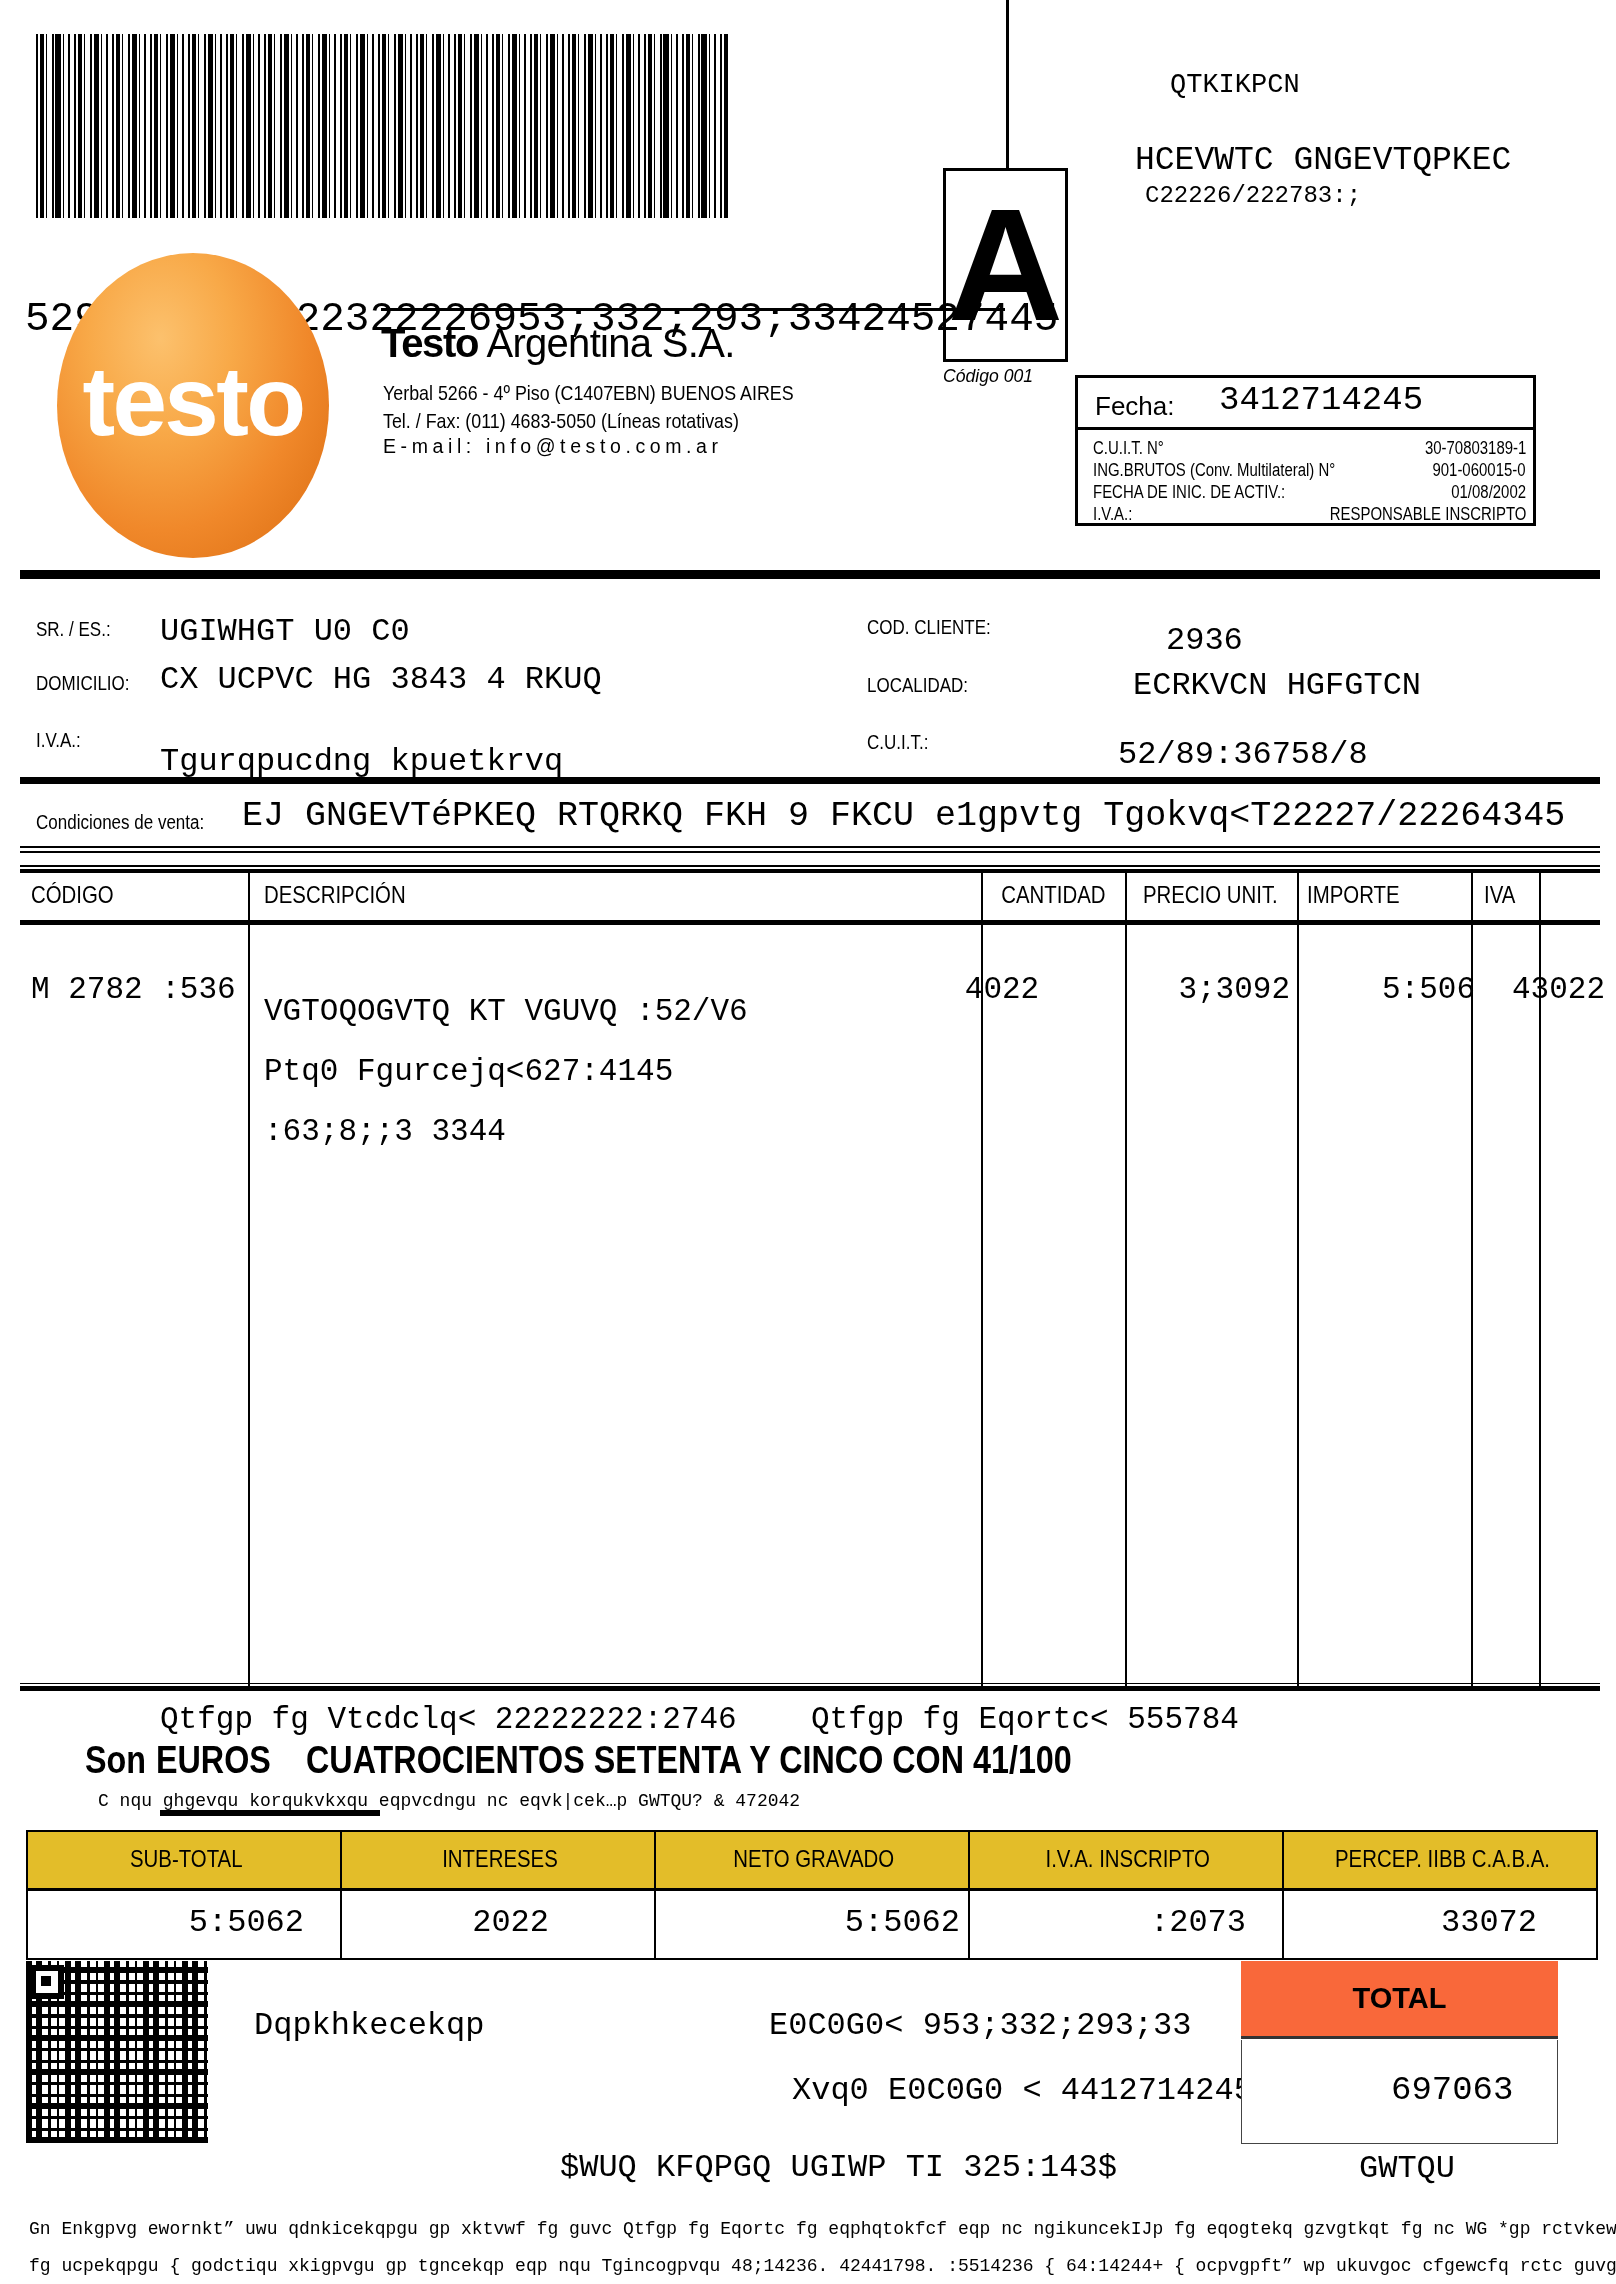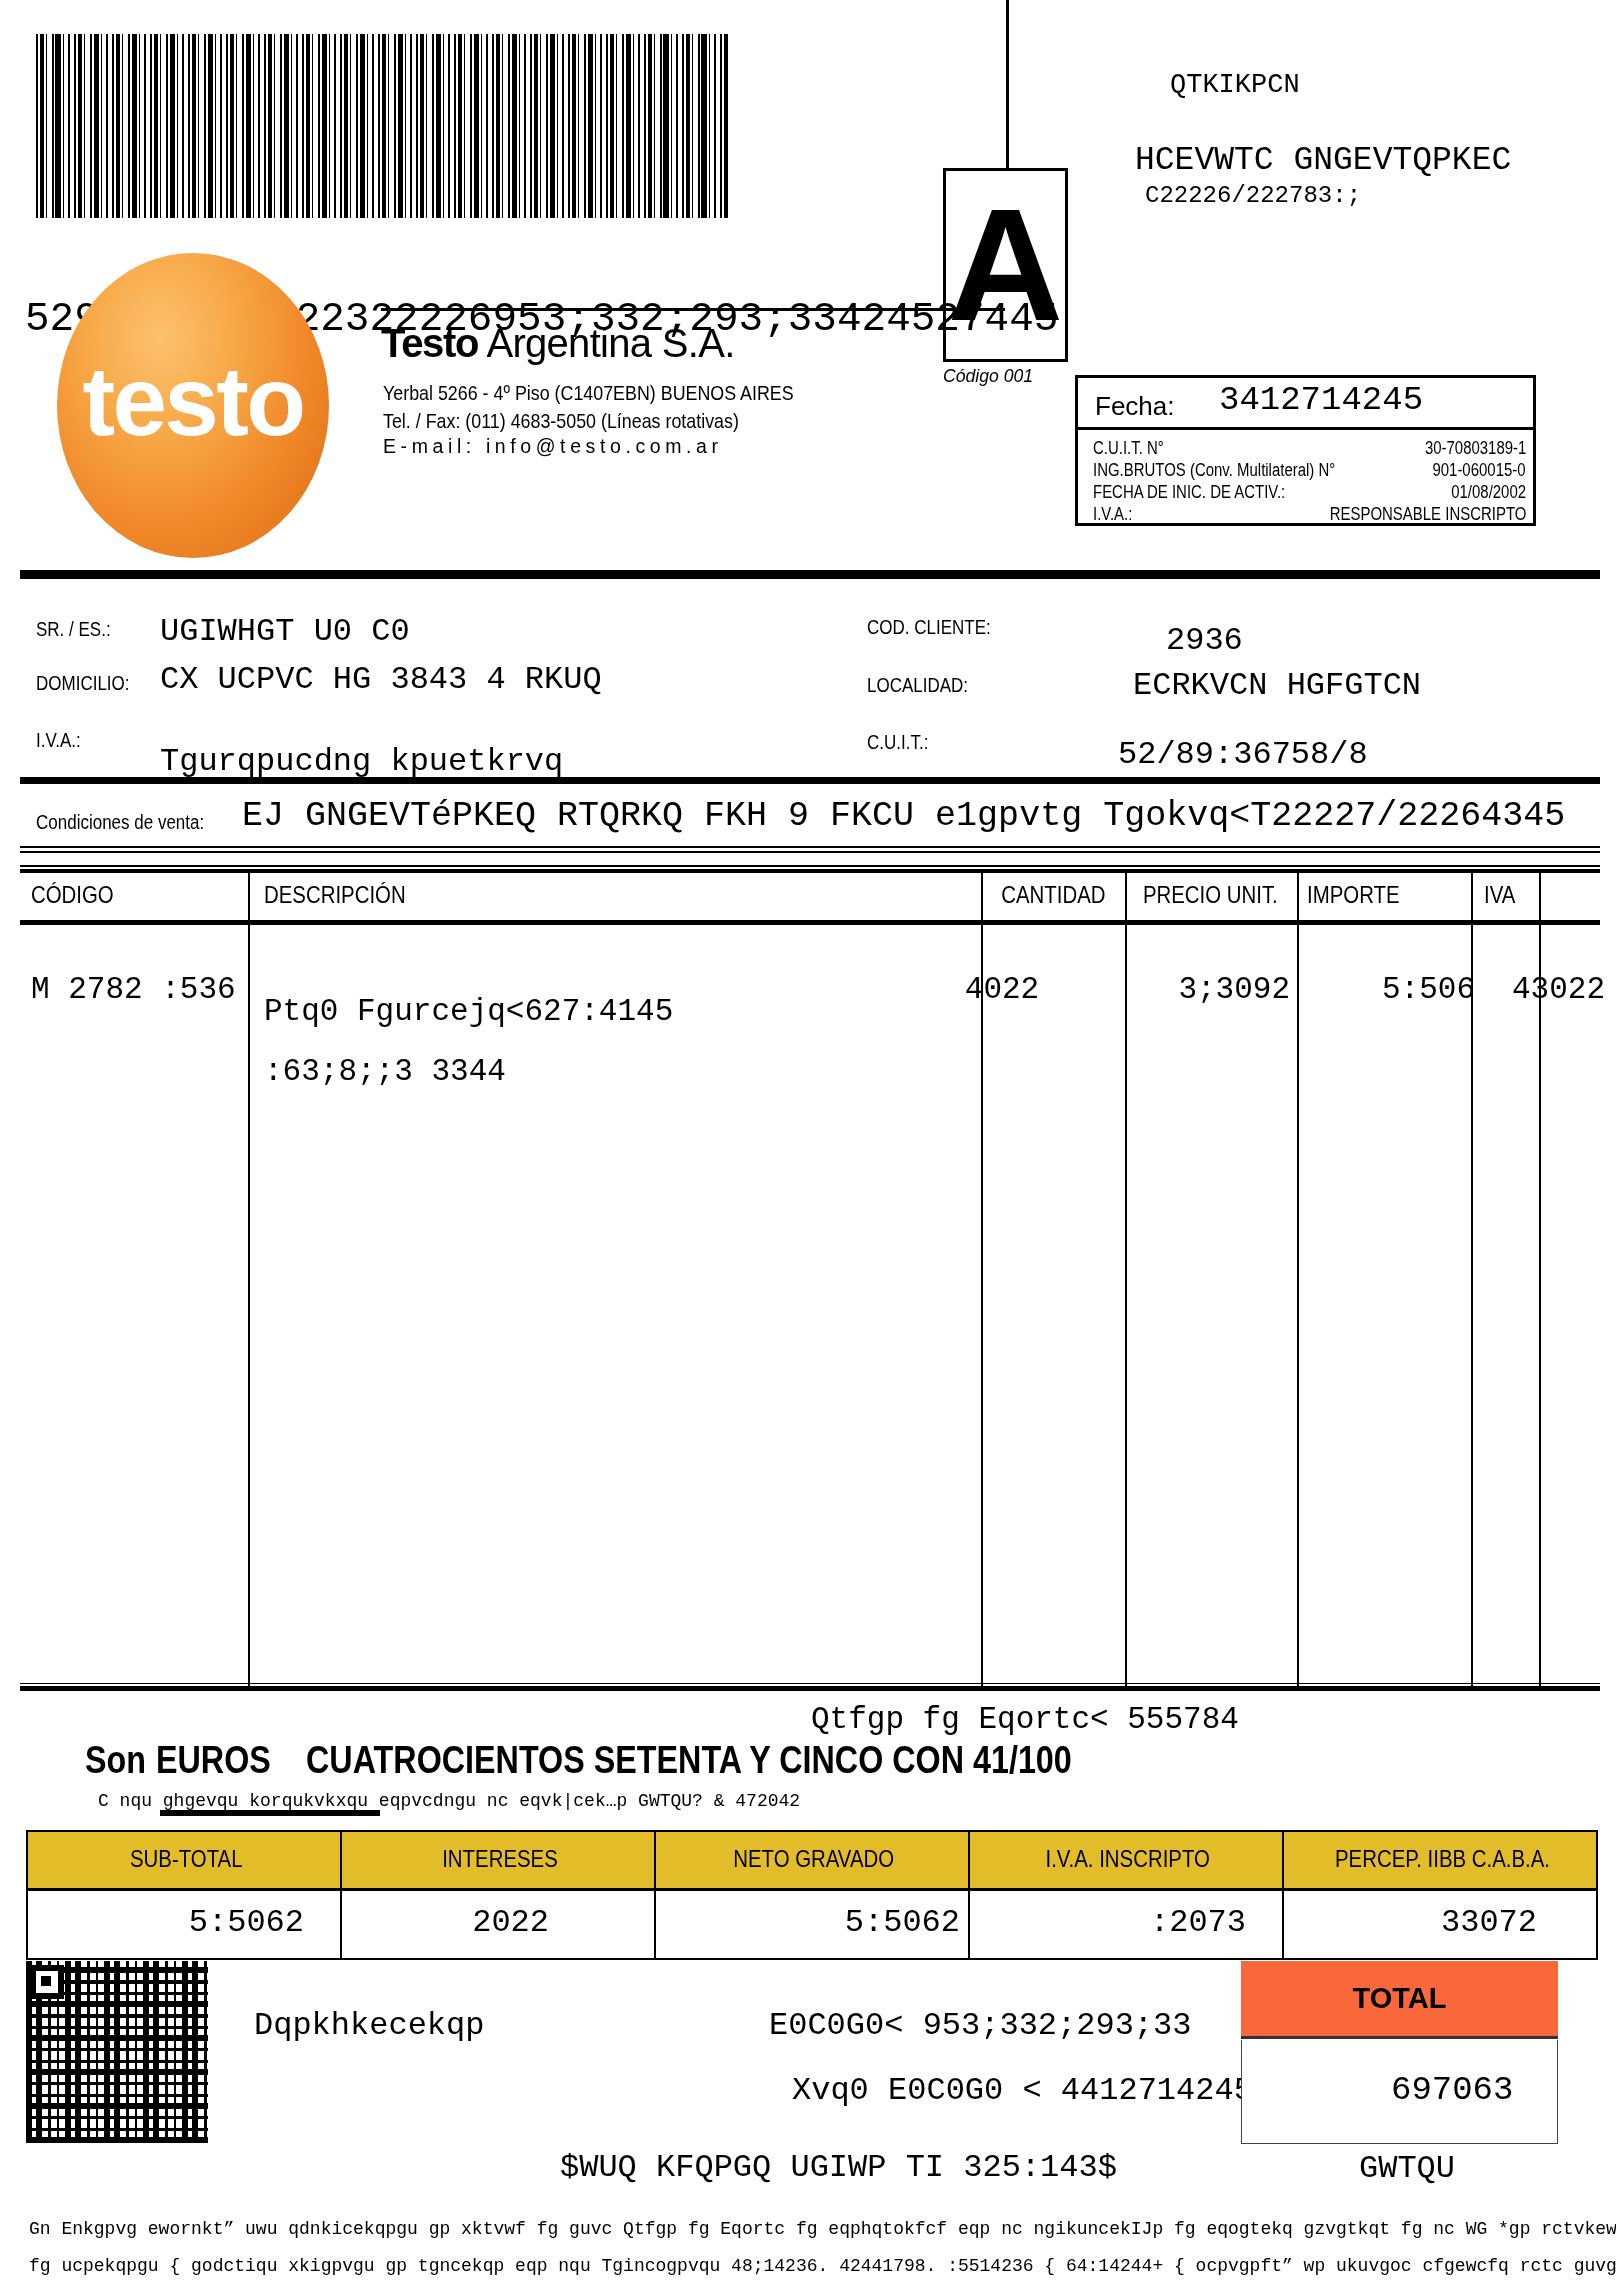--- a/index.html
+++ b/index.html
@@ -194,28 +194,30 @@
 
   <div class="th" style="left:31px"><span class="cond">CÓDIGO</span></div>
   <div class="th" style="left:264px"><span class="cond">DESCRIPCIÓN</span></div>
   <div class="th" style="left:981px;width:145px;text-align:center"><span class="cond" style="transform-origin:center">CANTIDAD</span></div>
   <div class="th" style="left:1125px;width:171px;text-align:center"><span class="cond" style="transform-origin:center">PRECIO UNIT.</span></div>
   <div class="th" style="left:1307px"><span class="cond">IMPORTE</span></div>
   <div class="th" style="left:1484px"><span class="cond">IVA</span></div>
 
   <div class="cell mono" style="left:31px">M 2782 :536</div>
   <div class="abs mono" style="left:264px;top:970px">
+    <div class="desc-line">VGTOQOGVTQ KT VGUVQ :52/V6</div>
     <div class="desc-line">Ptq0 Fgurcejq&lt;627:4145</div>
     <div class="desc-line">:63;8;;3 3344</div>
   </div>
   <div class="cell mono" style="left:937px;width:130px;text-align:center">4022</div>
   <div class="cell mono" style="left:1125px;width:165px;text-align:right">3;3092</div>
   <div class="cell mono" style="left:1297px;width:178px;text-align:right">5:506</div>
   <div class="cell mono" style="left:1512px">43022</div>
 
+  <div id="orden-trabajo" class="abs mono">Qtfgp fg Vtcdclq&lt; 22222222:2746</div>
   <div id="orden-compra" class="abs mono">Qtfgp fg Eqortc&lt; 555784</div>
 
   <div class="amt" style="left:85px"><span class="cond">Son</span></div>
   <div class="amt" style="left:156px"><span class="cond">EUROS</span></div>
   <div class="amt" style="left:306px"><span class="cond">CUATROCIENTOS SETENTA Y CINCO CON 41/100</span></div>
   <div id="amt-rule" class="hline"></div>
 
   <div id="note-line" class="abs mono">C nqu ghgevqu korqukvkxqu eqpvcdngu nc eqvk|cek…p GWTQU? &amp; 472042</div>
 
   <div id="tot-top" class="hline"></div>

